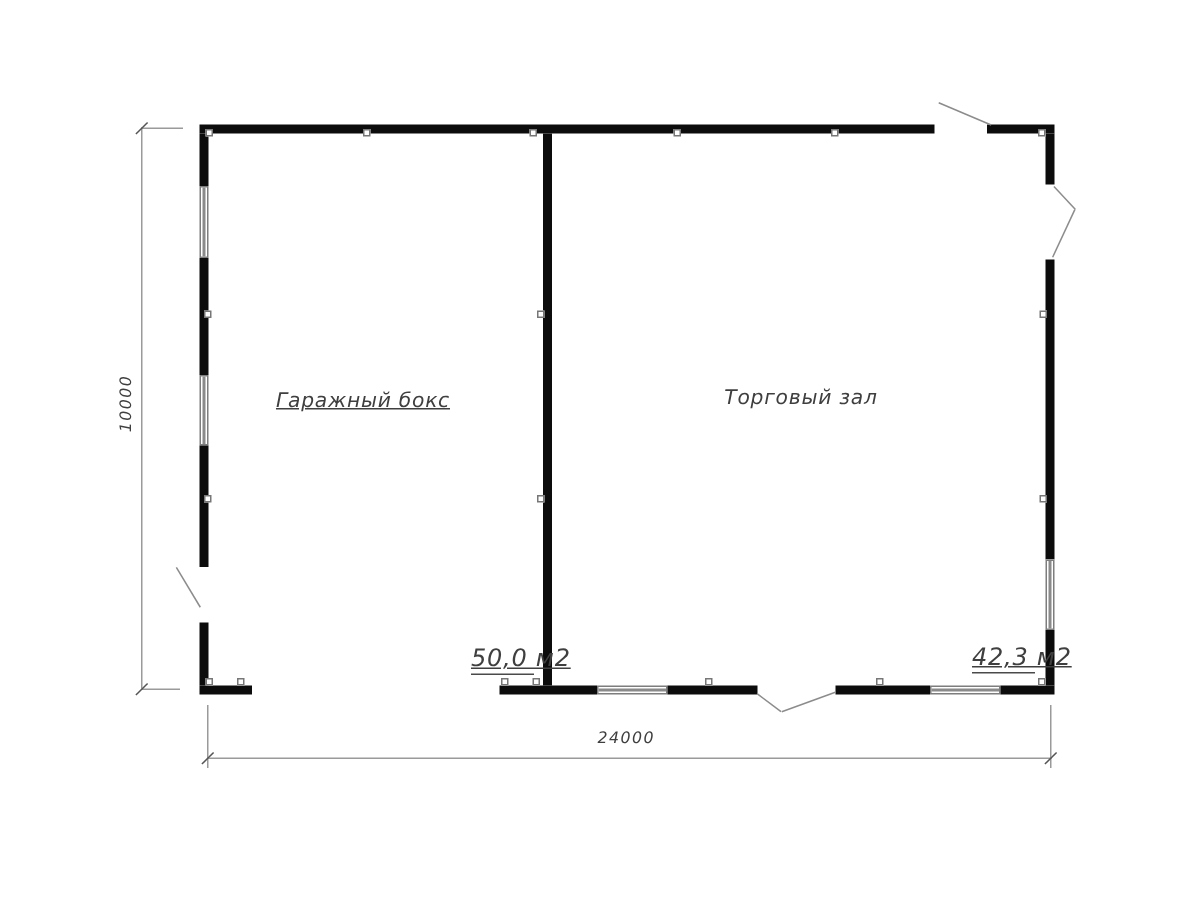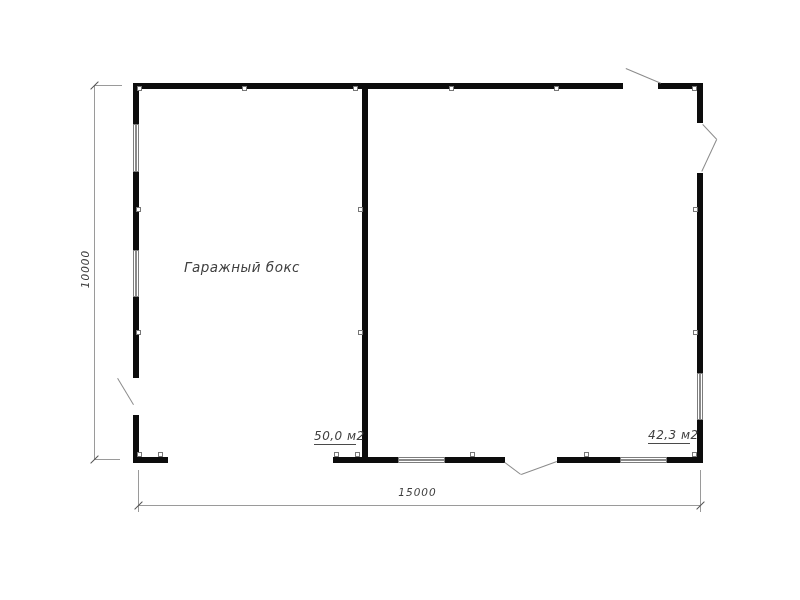--- a/index.html
+++ b/index.html
@@ -12,21 +12,21 @@
   .win-v::before{content:"";position:absolute;top:0;bottom:0;left:1px;width:1px;background:#8a8a8a;}
   .win-v::after{content:"";position:absolute;top:0;bottom:0;right:1px;width:1px;background:#8a8a8a;}
   .win-h::before{content:"";position:absolute;left:0;right:0;top:1px;height:1px;background:#8a8a8a;}
   .win-h::after{content:"";position:absolute;left:0;right:0;bottom:1px;height:1px;background:#8a8a8a;}
   .tick{position:absolute;width:5px;height:5px;background:#ffffff;border:1px solid #777;box-sizing:border-box;}
   .swing{position:absolute;height:1px;background:#8c8c8c;transform-origin:0 0;}
   .dline{position:absolute;background:#9a9a9a;}
   .dslash{position:absolute;width:11px;height:1px;background:#555;transform:rotate(-45deg);}
   .lbl{position:absolute;color:#3f3f3f;font-style:italic;letter-spacing:0.5px;white-space:nowrap;}
   .room-lbl{font-size:13.5px;text-align:center;}
-  .area-lbl{font-size:12px;text-align:center;border-bottom:1px solid #4a4a4a;padding-bottom:1px;}
+  .area-lbl{font-size:16px;text-align:center;border-bottom:1px solid #4a4a4a;padding-bottom:1px;text-decoration:underline;}
   .dim-lbl{font-size:10.5px;text-align:center;letter-spacing:1px;}
 </style>
 </head>
 <body>
 
 <div id="sheet">
 
   <div class="wall" style="left:133px;top:83px;width:490px;height:6px;"></div>
   <div class="wall" style="left:658px;top:83px;width:45px;height:6px;"></div>
 
@@ -84,20 +84,21 @@
   <div class="dline" style="left:94px;top:459px;width:26px;height:1px;"></div>
   <div class="dslash" style="left:89px;top:85px;"></div>
   <div class="dslash" style="left:89px;top:459px;"></div>
   <div class="lbl dim-lbl" style="left:57px;top:263px;width:55px;transform:rotate(-90deg);">10000</div>
 
   <div class="dline" style="left:138px;top:505px;width:563px;height:1px;"></div>
   <div class="dline" style="left:138px;top:470px;width:1px;height:42px;"></div>
   <div class="dline" style="left:700px;top:470px;width:1px;height:42px;"></div>
   <div class="dslash" style="left:133px;top:505px;"></div>
   <div class="dslash" style="left:695px;top:505px;"></div>
-  <div class="lbl dim-lbl" style="left:390px;top:486px;width:55px;">15000</div>
+  <div class="lbl dim-lbl" style="left:390px;top:486px;width:55px;">24000</div>
 
-  <div class="lbl room-lbl" style="left:162px;top:259px;width:160px;">Гаражный бокс</div>
+  <div class="lbl room-lbl" style="left:162px;top:259px;width:160px;text-decoration:underline;">Гаражный бокс</div>
+  <div class="lbl room-lbl" style="left:454px;top:257px;width:160px;">Торговый зал</div>
 
   <div class="lbl area-lbl" style="left:314px;top:429px;width:42px;">50,0 м2</div>
   <div class="lbl area-lbl" style="left:648px;top:428px;width:42px;">42,3 м2</div>
 
 </div>
 
 </body></html>

